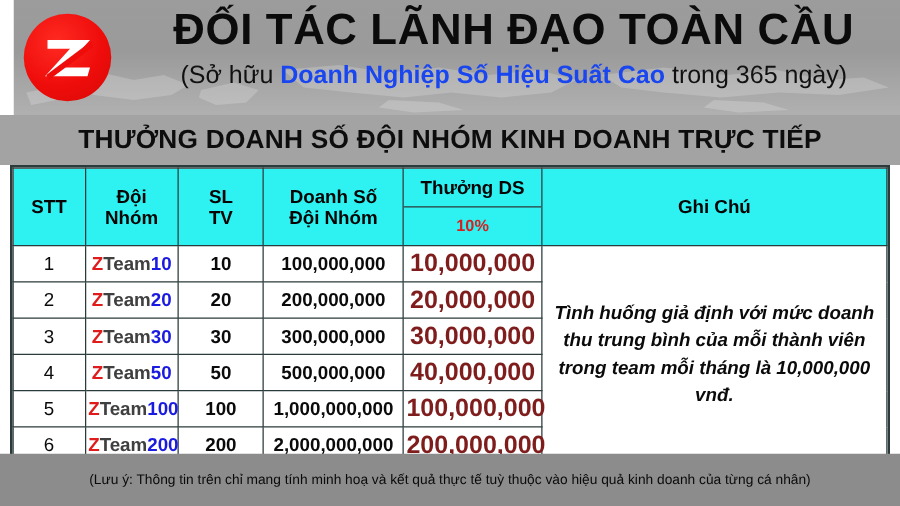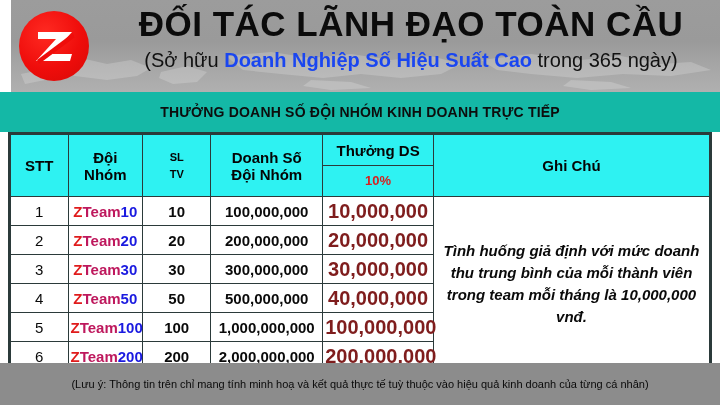--- a/index.html
+++ b/index.html
@@ -47,23 +47,23 @@
   }
   .title-sub {
     font-size:20px; line-height:28px; color:#111; text-align:center;
     white-space:nowrap;
   }
   .title-sub .hl { color:#1a46f0;font-weight:bold; }
 
   
   .sec-title {
     width:720px; height:40px;
-    background:#14b8a6;
-    display:flex; align-items:center; justify-content:center;
-    font-size:14px; font-weight:bold; color:#0d0d0d;
+    background:#a3a3a3;
+    display:flex; align-items:center; justify-content:center;
+    font-size:21px; font-weight:bold; color:#0d0d0d;
     letter-spacing:.2px; white-space:nowrap;
   }
 
   
   .table-zone {
     position:relative;
     margin:0 8px;
     width:704px; height:240px;
     background:#fff;
     border:2px solid #2b3a3a;
@@ -79,36 +79,36 @@
     vertical-align:middle;
     padding:0 2px;
   }
   thead th {
     background:#2ef2f2;
     color:#050505;
     font-size:15px; font-weight:bold;
     line-height:17px;
     height:62px;
   }
-  thead th.th-sl { font-size:11px; }
+  thead th.th-sl { font-size:15px; }
   thead th.th-ds { padding:0; }
   .th-ds-top {
     height:31px; line-height:31px;
     border-bottom:1px solid #2b3a3a;
     font-size:15px; font-weight:bold;text-align:center;
   }
   .th-ds-bot {
     height:30px; line-height:30px;
     font-size:13px; font-weight:bold; color:#d81f1f;
   }
   tbody td { height:29px; background:#fff; font-size:15px; font-weight:bold; color:#0a0a0a; }
   td.c-stt { font-weight:normal; font-size:15px; }
   td.c-team { font-size:15px; font-weight:bold; white-space:nowrap; }
   td.c-team .z { color:#e01b1b; }
-  td.c-team .tm { color:#be185d; }
+  td.c-team .tm { color:#404040; }
   td.c-team .nm { color:#1a1ae0; }
   td.c-bonus { color:#7f1d1d; font-size:20px; font-weight:bold; }
   td.c-note {
     font-style:italic; font-weight:bold; font-size:15px;
     line-height:22px; color:#0a0a0a;
     padding:0 2px; white-space:normal;
   }
 
   
   .footer {

